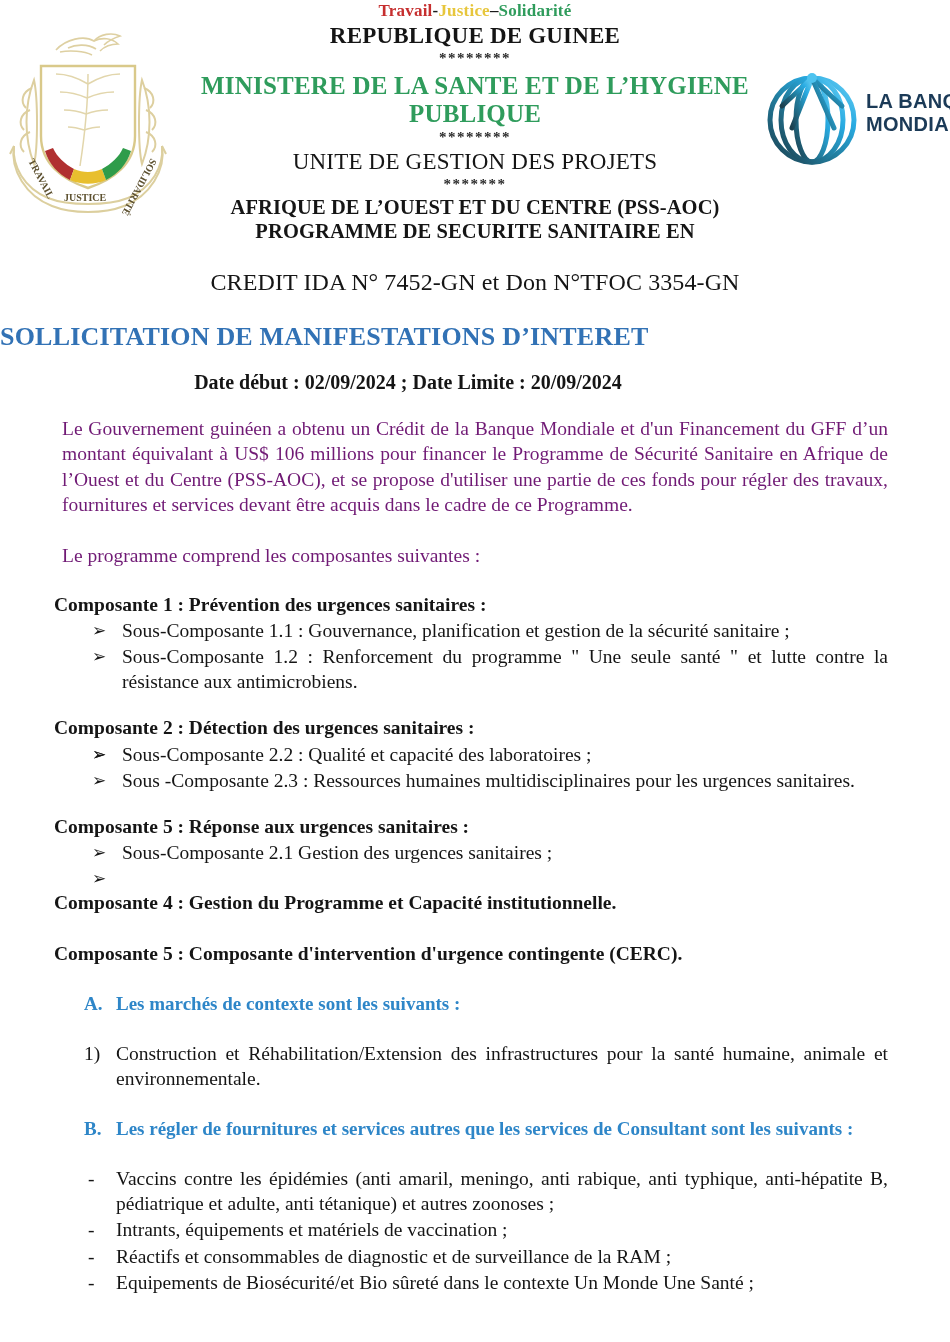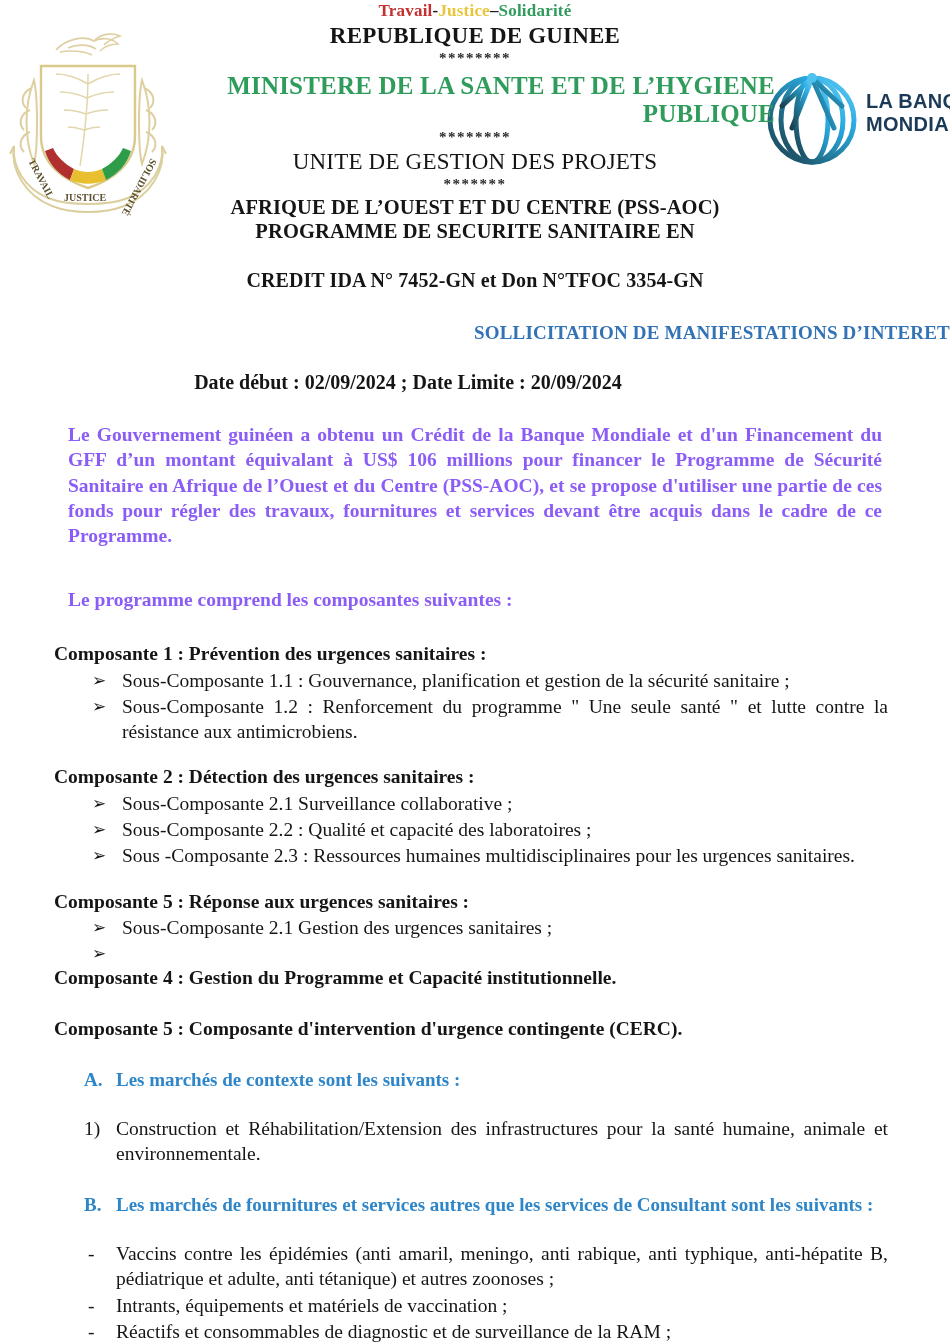--- a/index.html
+++ b/index.html
@@ -90,56 +90,55 @@
     padding-top: 2px;
   }
 
   .ministere {
     font-size: 25px;
     font-weight: bold;
     color: #2f9c5c;
     line-height: 1.12;
     padding-top: 6px;
     letter-spacing: 0.2px;
-    text-align: right;
   }
 
   .unite {
     font-size: 23px;
     font-weight: normal;
     color: #151515;
     padding-top: 5px;
     letter-spacing: 0.2px;
   }
 
   .programme {
     font-size: 20.5px;
     font-weight: bold;
     color: #151515;
     line-height: 1.16;
     padding-top: 4px;
     letter-spacing: 0.1px;
   }
 
   .credit {
-    font-size: 20px;
-    font-weight: bold;
+    font-size: 24px;
+    font-weight: normal;
     color: #151515;
     padding-top: 26px;
     letter-spacing: 0.1px;
   }
 
   
   .soll-title {
     position: absolute;
     left: 0;
     top: 322px;
     width: 950px;
-    text-align: right;
-    font-size: 19px;
+    text-align: left;
+    font-size: 26px;
     font-weight: bold;
     color: #3272b5;
     letter-spacing: 0.2px;
   }
   .date-line {
     position: absolute;
     left: 0;
     top: 371px;
     width: 816px;
     text-align: center;
@@ -150,27 +149,26 @@
 
   
   .body-wrap {
     position: absolute;
     left: 62px;
     top: 416px;
     width: 826px;
   }
 
   p.para {
-    margin: 6px;
+    margin: 0;
     font-size: 19.5px;
     line-height: 1.30;
     text-align: justify;
     text-justify: inter-word;
-    color: #8b5cf6;
-    font-weight: bold;
+    color: #701a75;
   }
   .gap-20 { height: 20px; }
   .gap-24 { height: 24px; }
   .gap-26 { height: 26px; }
 
   .comp-head {
     margin: 0;
     font-size: 19.5px;
     font-weight: bold;
     color: #151515;
@@ -416,21 +414,20 @@
       </ul>
     </div>
 
     <div class="gap-20"></div>
 
     <div>
       <p class="comp-head">Composante 2 : Détection des urgences sanitaires :</p>
       <ul class="arrow-list">
         <li>
           <span class="bullet">➢</span>
-          <span>Sous-Composante 2.1 Surveillance collaborative ;</span>
         </li>
         <li>
           <span class="bullet">➢</span>
           <span>Sous-Composante 2.2 : Qualité et capacité des laboratoires ;</span>
         </li>
         <li>
           <span class="bullet">➢</span>
           <span>Sous -Composante 2.3 : Ressources humaines multidisciplinaires pour les urgences sanitaires.</span>
         </li>
       </ul>
@@ -472,21 +469,21 @@
       <li>
         <span class="marker">1)</span>
         <span>Construction et Réhabilitation/Extension des infrastructures pour la santé humaine, animale et environnementale.</span>
       </li>
     </ol>
 
     <div class="gap-26"></div>
 
     <p class="blue-head">
       <span class="marker">B.</span>
-      <span>Les marchés de fournitures et services autres que les services de Consultant sont les suivants :</span>
+      <span>Les régler de fournitures et services autres que les services de Consultant sont les suivants :</span>
     </p>
 
     <div class="gap-24"></div>
 
     <ul class="dash-list">
       <li>
         <span class="marker">-</span>
         <span>Vaccins contre les épidémies (anti amaril, meningo, anti rabique, anti typhique, anti-hépatite B, pédiatrique et adulte, anti tétanique) et autres zoonoses ;</span>
       </li>
       <li class="nojust">

